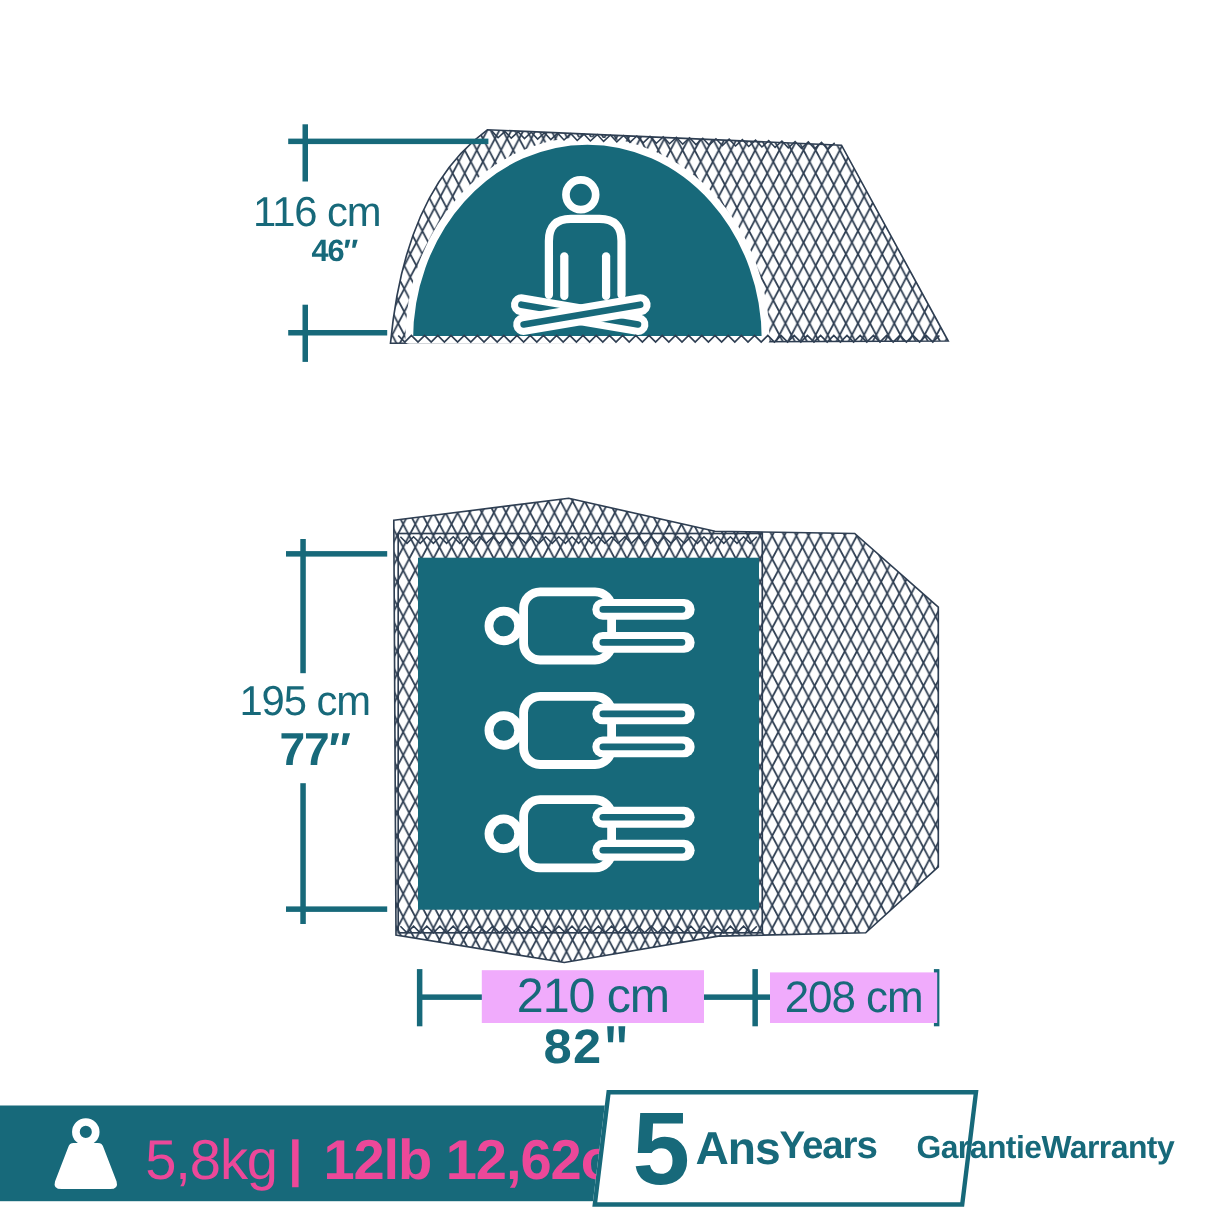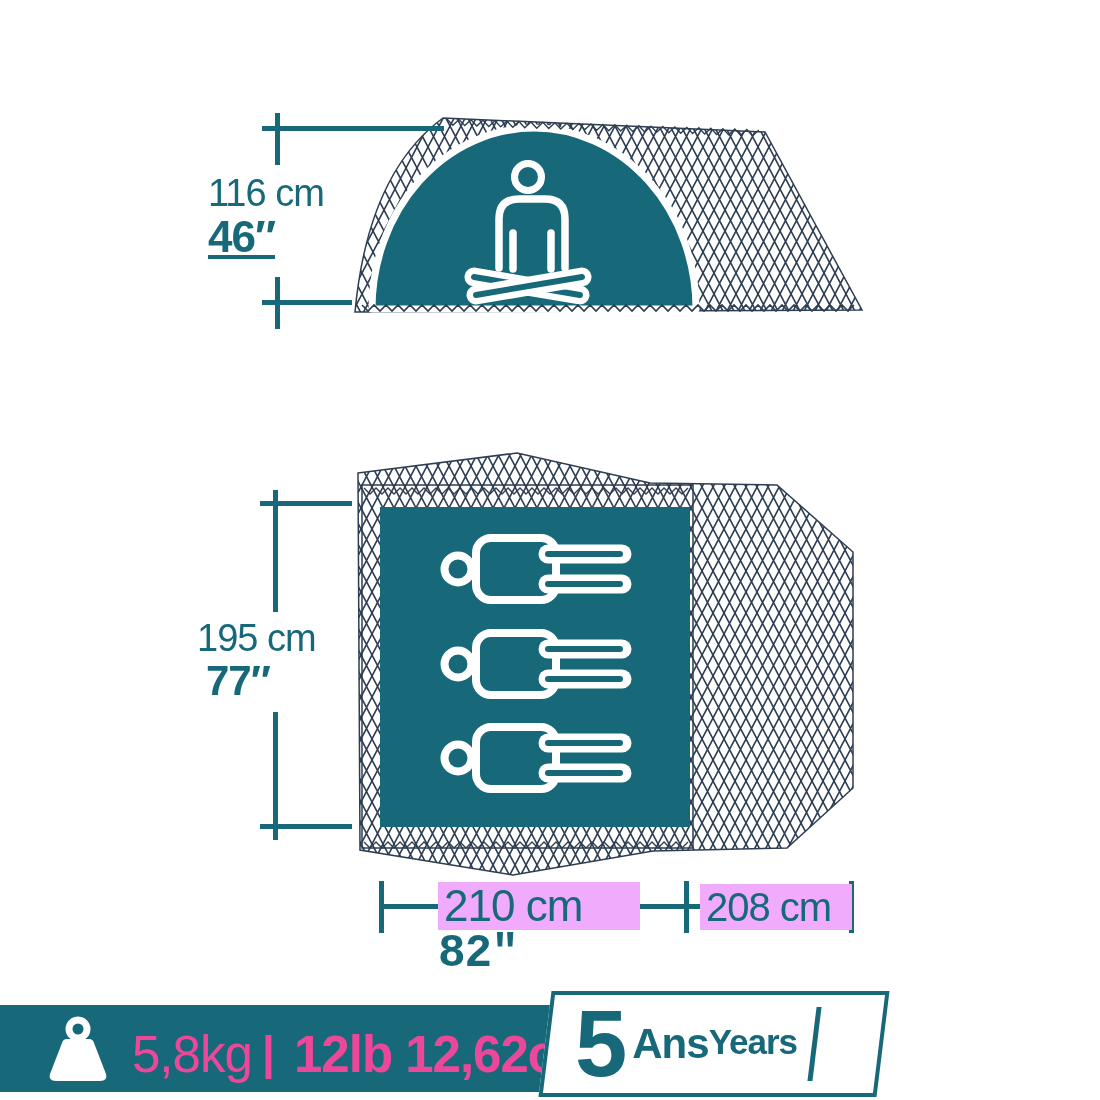--- a/index.html
+++ b/index.html
@@ -3,21 +3,21 @@
 <meta charset="utf-8">
 <style>
   html,body{margin:0;padding:0;background:#ffffff;}
   #stage{
     position:relative;width:1100px;height:1100px;background:#ffffff;overflow:hidden;
     font-family:"Liberation Sans", sans-serif;
   }
   .abs{position:absolute;}
   .dim-line{position:absolute;background:#17697A;}
   .dim-label{
-    position:absolute;color:#17697A;text-align:left;
+    position:absolute;color:#17697A;text-align:center;
     font-family:"Liberation Sans", sans-serif;letter-spacing:-1px;
   }
   .metric{font-weight:400;}
   .imperial{font-weight:700;}
   .onln{background:#f0abfc;padding:0 6px;}
   
   #weight-bar{position:absolute;left:0;top:1005px;width:700px;height:87px;background:#17697A;}
   .bar-text{position:absolute;color:#ec4899;letter-spacing:-1px;white-space:nowrap;}
   
   #warranty-badge{
@@ -67,21 +67,21 @@
 
     <path d="M22,200 l6,6 l6,-6 l6,6 l6,-6 l6,6 l6,-6 l6,6 l6,-6 l6,6 l6,-6 l6,6 l6,-6 l6,6 l6,-6 l6,6 l6,-6 l6,6 l6,-6 l6,6 l6,-6 l6,6 l6,-6 l6,6 l6,-6 l6,6 l6,-6 l6,6 l6,-6 l6,6 l6,-6 l6,6 l6,-6 l6,6 l6,-6 l6,6 l6,-6 l6,6 l6,-6 l6,6 l6,-6 l6,6 l6,-6 l6,6 l6,-6 l6,6 l6,-6 l6,6 l6,-6 l6,6 l6,-6 l6,6 l6,-6 l6,6 l6,-6 l6,6 l6,-6 l6,6 l6,-6 l6,6 l6,-6 l6,6 l6,-6 l6,6 l6,-6 l6,6 l6,-6 l6,6 l6,-6 l6,6 l6,-6 l6,6 l6,-6 l6,6 l6,-6 l6,6 l6,-6 l6,6 l6,-6 l6,6 l6,-6 l6,6 l6,-6" stroke="#2E3E52" stroke-width="1.6" fill="none"></path>
     <path transform="rotate(2 107 14)" d="M107,14 l6,6 l6,-6 l6,6 l6,-6 l6,6 l6,-6 l6,6 l6,-6 l6,6 l6,-6 l6,6 l6,-6 l6,6 l6,-6 l6,6 l6,-6 l6,6 l6,-6 l6,6 l6,-6 l6,6 l6,-6 l6,6 l6,-6 l6,6 l6,-6 l6,6 l6,-6 l6,6 l6,-6 l6,6 l6,-6 l6,6 l6,-6 l6,6 l6,-6 l6,6 l6,-6 l6,6 l6,-6 l6,6 l6,-6 l6,6 l6,-6 l6,6 l6,-6 l6,6 l6,-6 l6,6 l6,-6 l6,6 l6,-6" stroke="#2E3E52" stroke-width="1.4" fill="none"></path>
   </svg>
 
   <div class="dim-line" style="left:262px;top:126px;width:182px;height:5px;"></div>
   <div class="dim-line" style="left:275px;top:113px;width:5px;height:52px;"></div>
   <div class="dim-line" style="left:262px;top:300px;width:90px;height:5px;"></div>
   <div class="dim-line" style="left:275px;top:277px;width:5px;height:52px;"></div>
   <div class="dim-label metric" style="left:208px;top:172px;width:160px;font-size:38px;">116 cm</div>
-  <div class="dim-label imperial" style="left:208px;top:212px;width:160px;font-size:44px;text-decoration:underline;">46″</div>
+  <div class="dim-label imperial" style="left:224px;top:212px;width:160px;font-size:28px;">46″</div>
 
   <svg class="abs" style="left:350px;top:445px;" width="540" height="440" viewBox="0 0 540 440">
     <defs>
       <pattern id="mesh2" width="11" height="21" patternUnits="userSpaceOnUse">
         <rect width="11" height="21" fill="#ffffff"></rect>
         <path d="M0,0 L11,21 M11,0 L0,21" stroke="#2E3E52" stroke-width="1.6" fill="none"></path>
       </pattern>
     </defs>
 
     <path d="M8,28 L167,8 L300,38 L427,40 L503,107 L503,343 L437,403 L303,406 L163,430 L10,405 Z" fill="url(#mesh2)" stroke="#2E3E52" stroke-width="1.5"></path>
@@ -136,15 +136,19 @@
   <div class="bar-text" style="left:294px;top:1025px;font-size:51px;font-weight:700;">12lb 12,62oz</div>
 
   <div id="warranty-badge"></div>
   <div id="warranty-content">
     <span class="w-years">5</span>
     <span class="w-col">
       <span class="w-ans">Ans</span>
       <span class="w-yrs">Years</span>
     </span>
     <span class="w-divider"></span>
+    <span class="w-col">
+      <span class="w-g">Garantie</span>
+      <span class="w-g">Warranty</span>
+    </span>
   </div>
 
 </div>
 
 </body></html>

